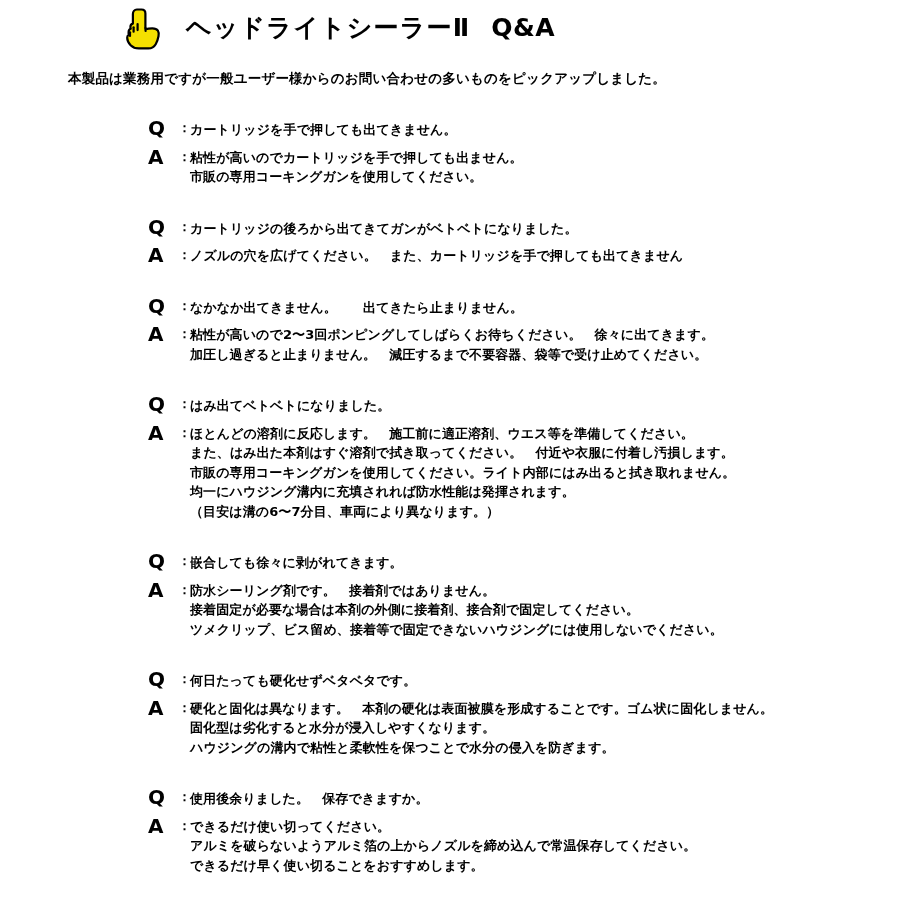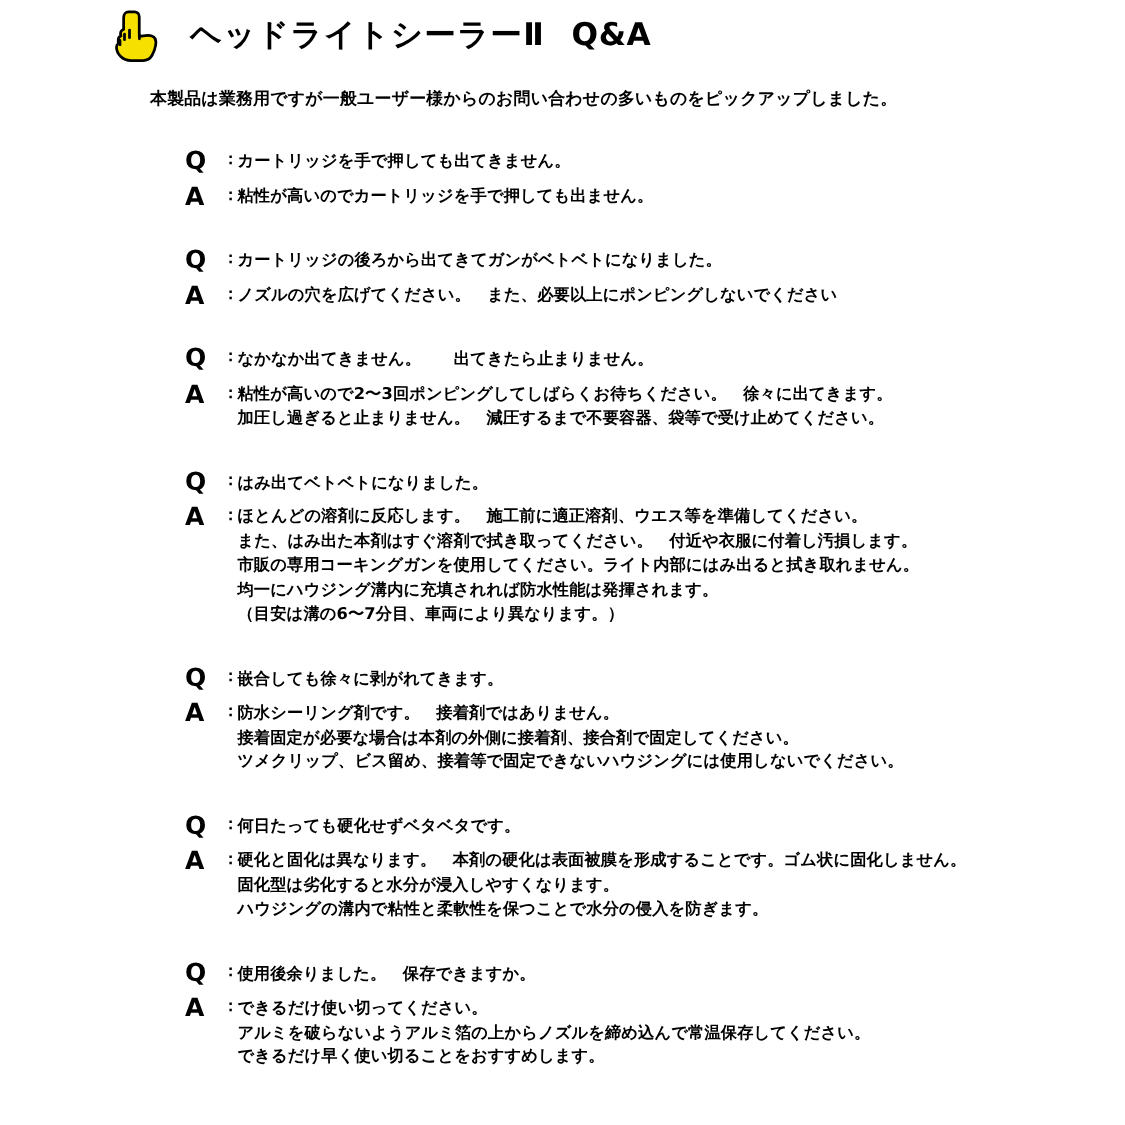--- a/index.html
+++ b/index.html
@@ -21,21 +21,21 @@
     width: 900px;
     height: 900px;
     box-sizing: border-box;
     padding: 0;
   }
 
   
   .header {
     display: flex;
     align-items: center;
-    padding-left: 82px;
+    padding-left: 116px;
     padding-top: 4px;
     height: 54px;
     box-sizing: border-box;
   }
   .hand-icon {
     width: 52px;
     height: 52px;
     flex: 0 0 52px;
     display: block;
   }
@@ -52,21 +52,21 @@
   .title .numeral {
     letter-spacing: 0;
   }
   .title .qa {
     margin-left: 22px;
     letter-spacing: 0.5px;
   }
 
   
   .subtitle {
-    margin-left: 120px;
+    margin-left: 68px;
     margin-top: 16px;
     font-size: 13.5px;
     font-weight: bold;
     letter-spacing: 0.2px;
     white-space: nowrap;
   }
 
   
   .qa-list {
     margin-top: 30px;
@@ -142,36 +142,37 @@
           <div class="colon">：</div>
           <div class="lines">
             <div class="line">カートリッジを手で押しても出てきません。</div>
           </div>
         </div>
         <div class="qa-row answer">
           <div class="marker">A</div>
           <div class="colon">：</div>
           <div class="lines">
             <div class="line">粘性が高いのでカートリッジを手で押しても出ません。</div>
+            <div class="line">市販の専用コーキングガンを使用してください。</div>
           </div>
         </div>
       </div>
       <div class="qa-block">
         <div class="qa-row question">
           <div class="marker">Q</div>
           <div class="colon">：</div>
           <div class="lines">
             <div class="line">カートリッジの後ろから出てきてガンがベトベトになりました。</div>
           </div>
         </div>
         <div class="qa-row answer">
           <div class="marker">A</div>
           <div class="colon">：</div>
           <div class="lines">
-            <div class="line">ノズルの穴を広げてください。　また、必要以上にポンピングしないでください</div>
+            <div class="line">ノズルの穴を広げてください。　また、カートリッジを手で押しても出てきません</div>
           </div>
         </div>
       </div>
       <div class="qa-block">
         <div class="qa-row question">
           <div class="marker">Q</div>
           <div class="colon">：</div>
           <div class="lines">
             <div class="line">なかなか出てきません。　　出てきたら止まりません。</div>
           </div>

